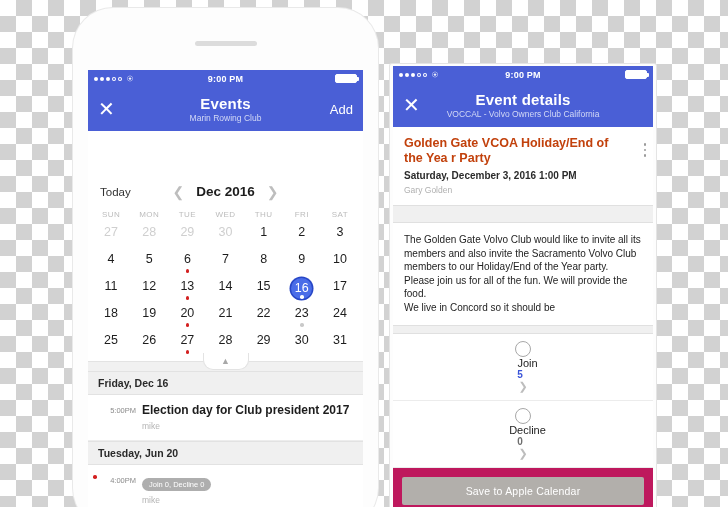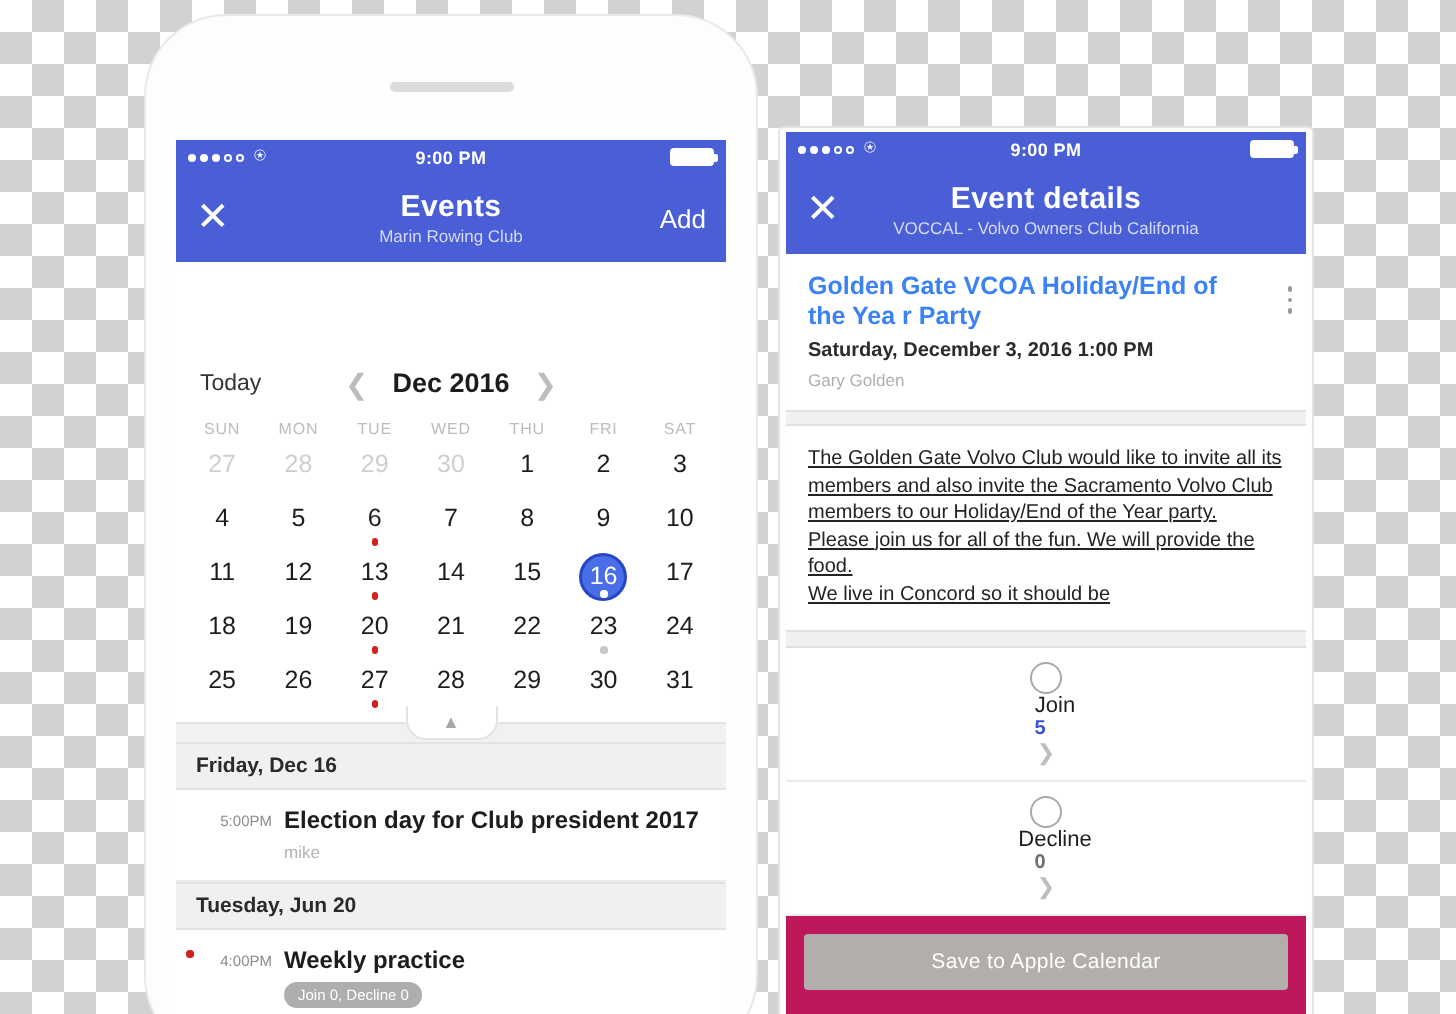--- a/index.html
+++ b/index.html
@@ -162,34 +162,34 @@
     font-size:7.5px; padding:2px 7px; border-radius:8px;
   }
   .ev-owner{ font-size:8.5px; color:#b4b4b4; margin-top:4px; }
 
   
   .detail-card{
     background:#fff; padding:9px 11px 10px; position:relative;
     border-bottom:1px solid #e0e0e0;
   }
   .detail-title{
-    font-size:12.5px; font-weight:bold; color:#3b82f6;
+    font-size:12.5px; font-weight:bold; color:#c2410c;
     line-height:15px; padding-right:16px;
   }
   .detail-date{ font-size:10px; color:#2b2b2b; margin-top:4px; font-weight:bold; }
   .detail-owner{ font-size:8.5px; color:#b0b0b0; margin-top:4px; }
   .kebab{
     position:absolute; right:7px; top:16px;
     display:flex; flex-direction:column; gap:3px; align-items:center;
   }
   .kebab i{ width:2.5px; height:2.5px; border-radius:50%; background:#9a9a9a; display:block; }
   .desc-card{
-    background:#fff; margin-top:6px; padding:10px 11px 11px;
+    background:#fff; margin-top:16px; padding:10px 11px 11px;
     border-top:1px solid #e0e0e0; border-bottom:1px solid #e0e0e0;
-    font-size:10px; color:#232323; line-height:13.5px; white-space:pre-line;text-decoration:underline;
+    font-size:10px; color:#232323; line-height:13.5px; white-space:pre-line;
   }
   .rsvp{ background:#fff; margin-top:7px; border-top:1px solid #e0e0e0; }
   .rsvp-row{
     display:flex; align-items:center; padding:7px 10px;
     border-bottom:1px solid #ececec;
     flex-direction:column;
   }
   .radio{
     width:16px; height:16px; border-radius:50%;
     border:1.3px solid #a8a8a8; flex:none;
@@ -382,21 +382,20 @@
           <div class="ev-body">
             <div class="ev-title">Election day for Club president 2017</div>
             <div class="ev-owner">mike</div>
           </div>
         </div>
         <div class="day-header">Tuesday, Jun 20</div>
         <div class="event-row">
           <span class="ev-bullet"></span>
           <div class="ev-time">4:00PM</div>
           <div class="ev-body">
-            <div class="ev-title">Weekly practice</div>
             <div><span class="ev-badge">Join 0, Decline 0</span></div>
             <div class="ev-owner">mike</div>
           </div>
         </div>
         <div class="day-header">Friday, Dec 23</div>
       </div>
   </div>
 </div>
 
 <div class="phone-right">

